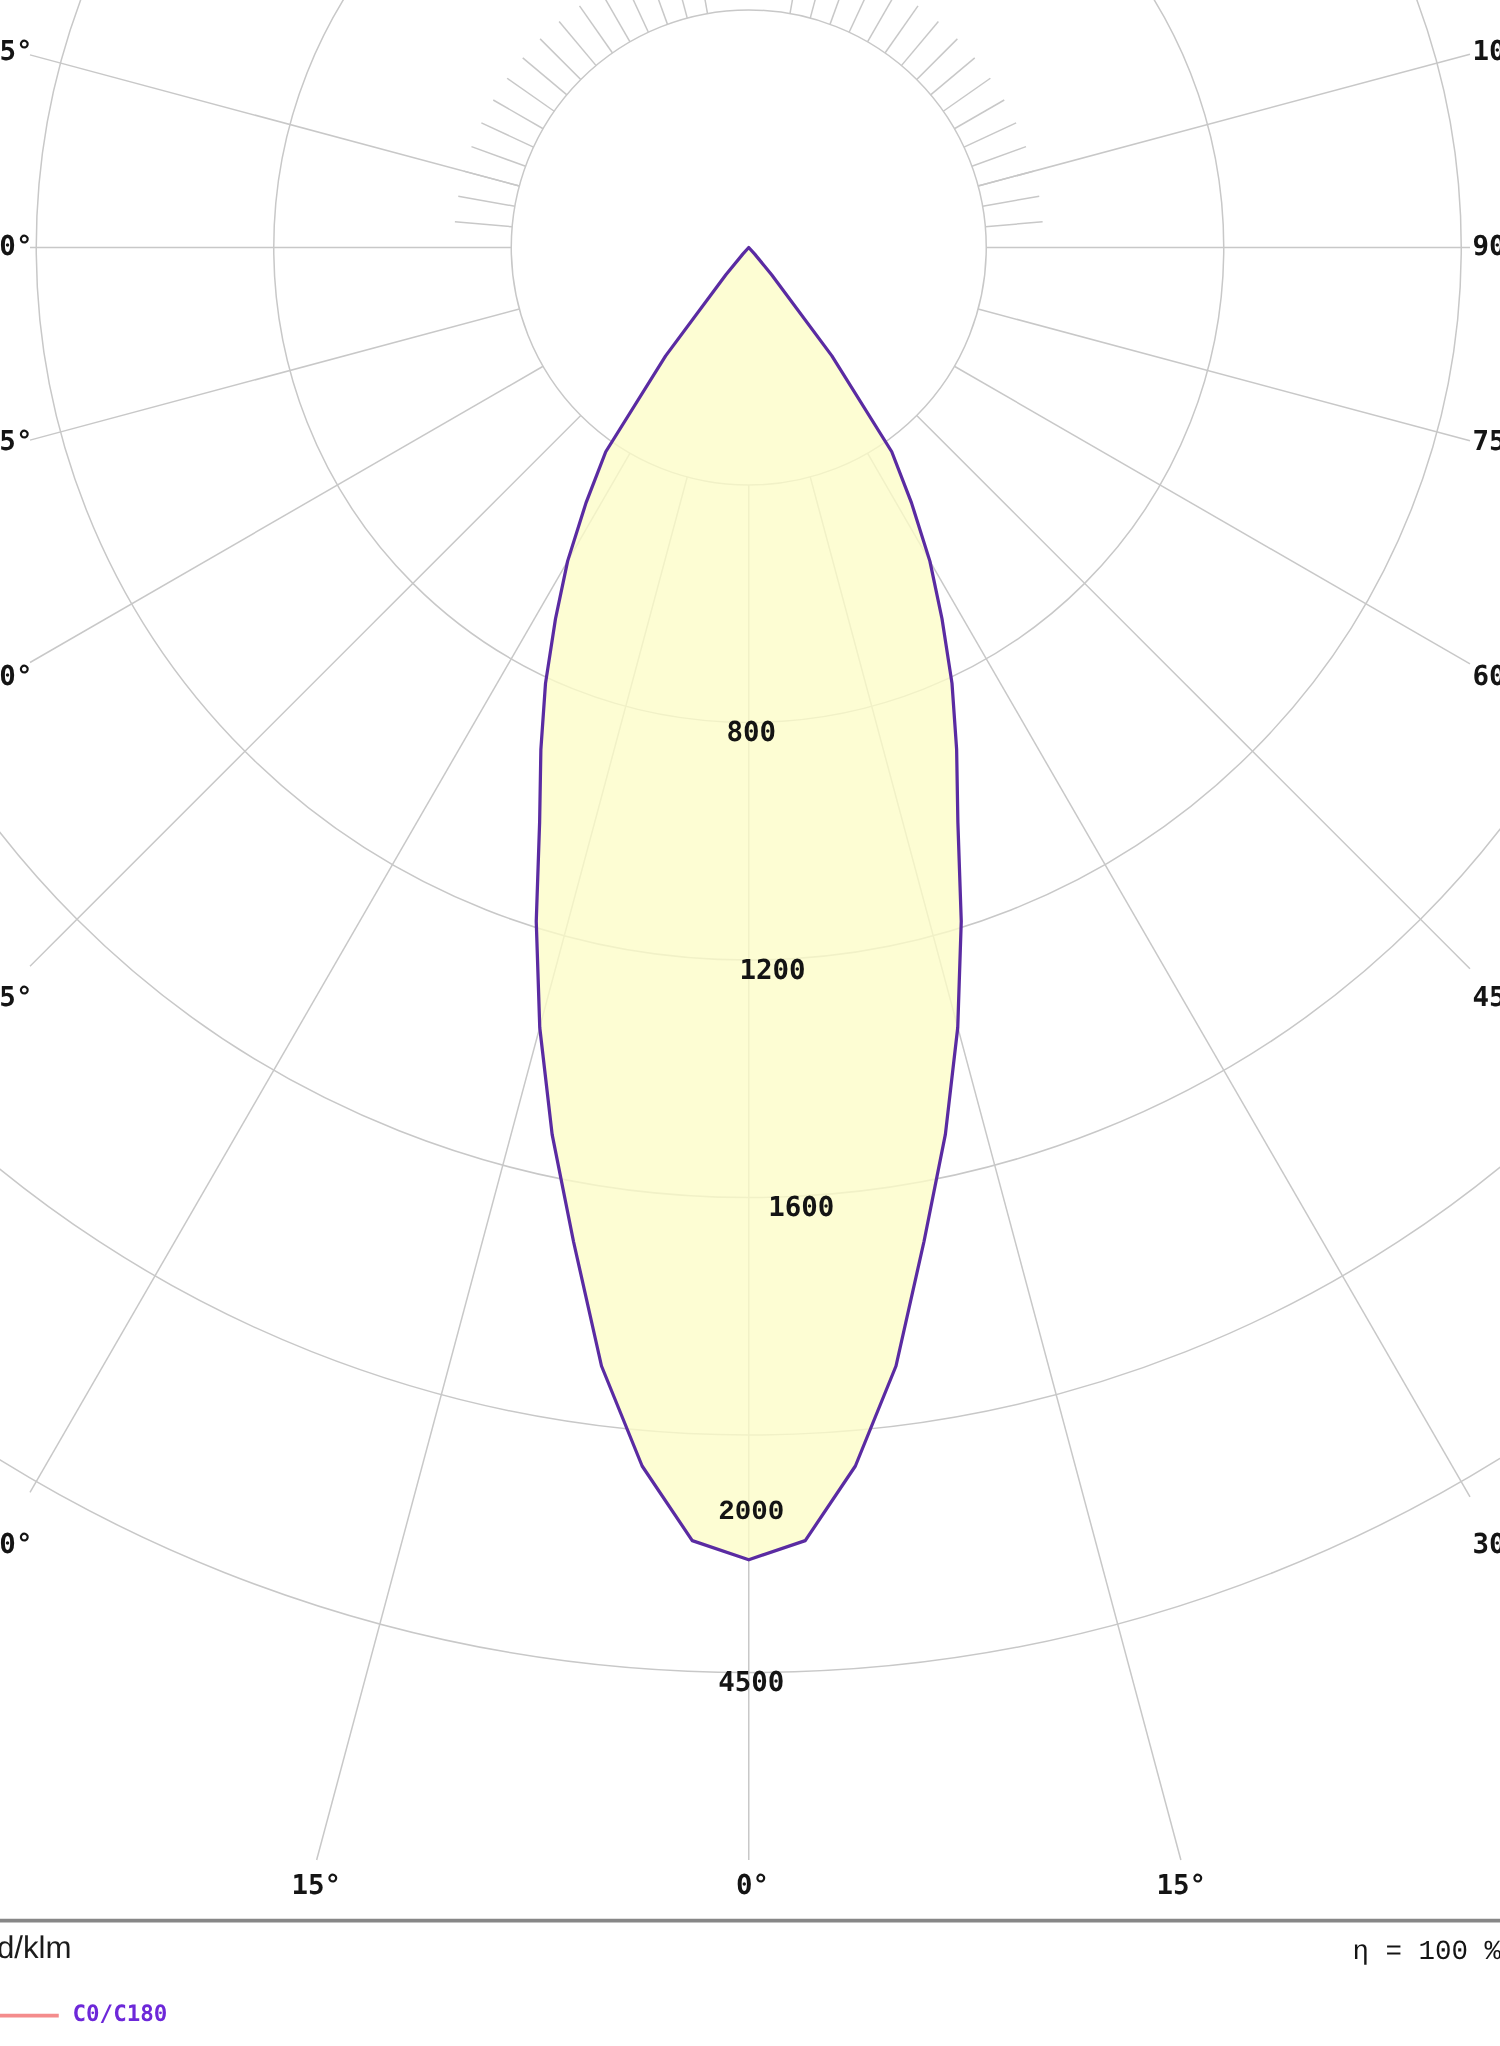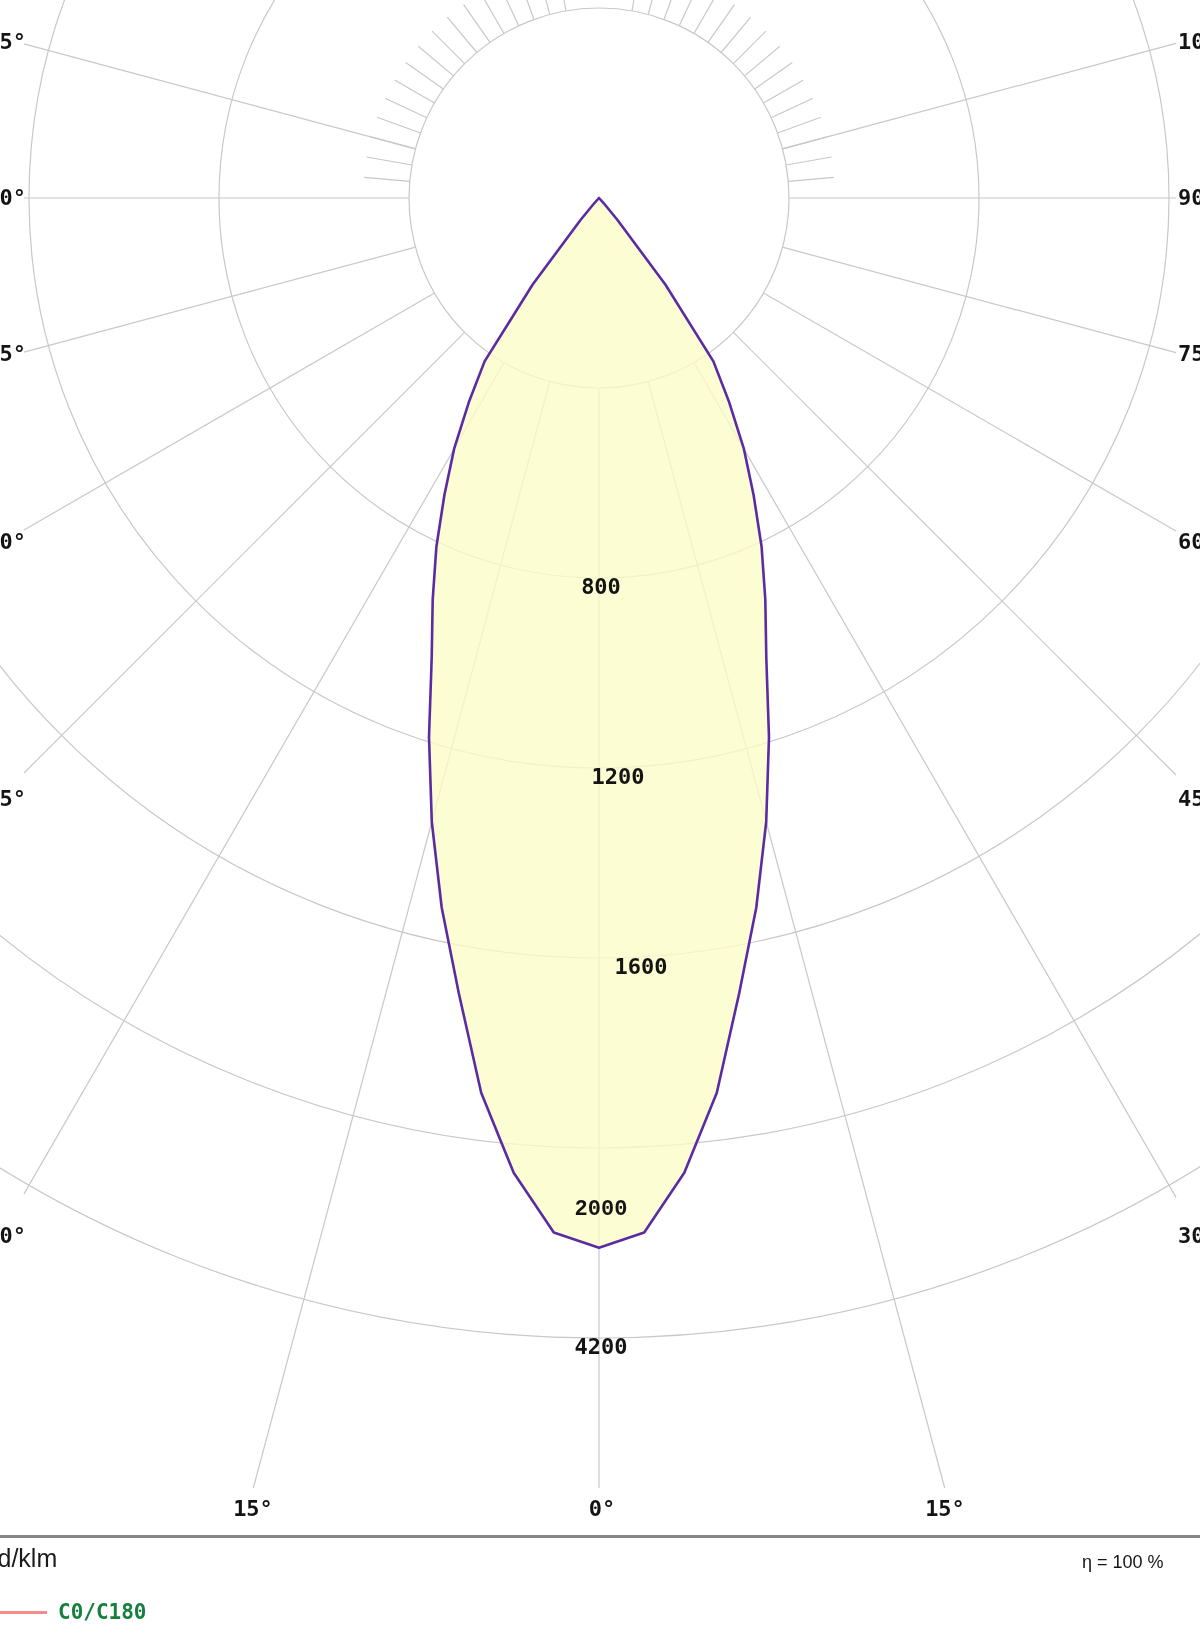--- a/index.html
+++ b/index.html
@@ -29,31 +29,31 @@
     position:absolute;left:0;top:1535px;width:1200px;height:3px;
     background:#878787;
   }
   .units-label{
     position:absolute;left:-15px;top:1543px;
     font-family:"Liberation Sans","DejaVu Sans",sans-serif;
     font-size:25px;line-height:30px;color:#1b1b1b;white-space:nowrap;
   }
   .efficiency-label{
     position:absolute;left:1082px;top:1549px;
-    font-family:Liberation Sans, sans-serif;
-    font-size:18px;line-height:26px;color:#141414;white-space:nowrap;
+    font-family:Liberation Mono, monospace;
+    font-size:22px;line-height:26px;color:#141414;white-space:nowrap;
   }
   .legend-row{position:absolute;left:0;top:1596px;width:1200px;height:36px;}
   .legend-line{
     position:absolute;left:-12px;top:15px;width:59px;height:3px;
   }
   .legend-text{
     position:absolute;left:58px;top:3px;
     font-family:"DejaVu Sans Mono",monospace;
-    font-size:21px;line-height:26px;font-weight:700;color:#15803d;white-space:nowrap;
+    font-size:18px;line-height:26px;font-weight:700;color:#6d28d9;white-space:nowrap;
   }
 </style>
 </head>
 <body>
 
 <div class="stage">
 
   <div id="chart-area">
     <div id="chart-svg-holder">
         <svg width="1200" height="1535" viewBox="0 0 1200 1535" xmlns="http://www.w3.org/2000/svg">
@@ -111,21 +111,21 @@
           <line x1="632.0" y1="10.9" x2="640.0" y2="-34.4" stroke="#c8c8c8" stroke-width="1.2"></line>
           <line x1="566.0" y1="10.9" x2="558.0" y2="-34.4" stroke="#c8c8c8" stroke-width="1.2"></line>
           <path d="M599.0 198.0 L594.2 203.3 L580.7 219.8 L532.5 284.7 L484.6 361.4 L468.8 402.3 L454.1 448.9 L444.4 495.0 L436.4 546.7 L432.7 599.5 L431.7 657.7 L429.0 737.1 L431.8 822.0 L441.7 907.5 L458.8 993.2 L481.2 1092.8 L513.7 1172.8 L553.8 1232.5 L599.0 1247.8 L644.2 1232.5 L684.3 1172.8 L716.8 1092.8 L739.2 993.2 L756.3 907.5 L766.2 822.0 L769.0 737.1 L766.3 657.7 L765.3 599.5 L761.6 546.7 L753.6 495.0 L743.9 448.9 L729.2 402.3 L713.4 361.4 L665.5 284.7 L617.3 219.8 L603.8 203.3 L599.0 198.0 Z" fill="rgba(253,253,199,0.78)" stroke="#5a2ba2" stroke-width="2.6" stroke-linejoin="round"></path>
         </svg>
       </div>
 
     <div class="lbl ring-label" style="left:601px;top:572px;">800</div>
     <div class="lbl ring-label" style="left:601px;top:762px;margin-left:17px;">1200</div>
     <div class="lbl ring-label" style="left:601px;top:952px;margin-left:40px;">1600</div>
     <div class="lbl ring-label" style="left:601px;top:1195px;font-family:Liberation Mono, monospace;">2000</div>
-    <div class="lbl ring-label" style="left:601px;top:1332px;">4200</div>
+    <div class="lbl ring-label" style="left:601px;top:1332px;">4500</div>
 
     <div class="lbl angle-left" style="top:27px;">105°</div>
     <div class="lbl angle-left" style="top:183px;">90°</div>
     <div class="lbl angle-left" style="top:339px;">75°</div>
     <div class="lbl angle-left" style="top:527px;">60°</div>
     <div class="lbl angle-left" style="top:784px;">45°</div>
     <div class="lbl angle-left" style="top:1221px;">30°</div>
 
     <div class="lbl angle-right" style="top:27px;">105°</div>
     <div class="lbl angle-right" style="top:183px;">90°</div>

